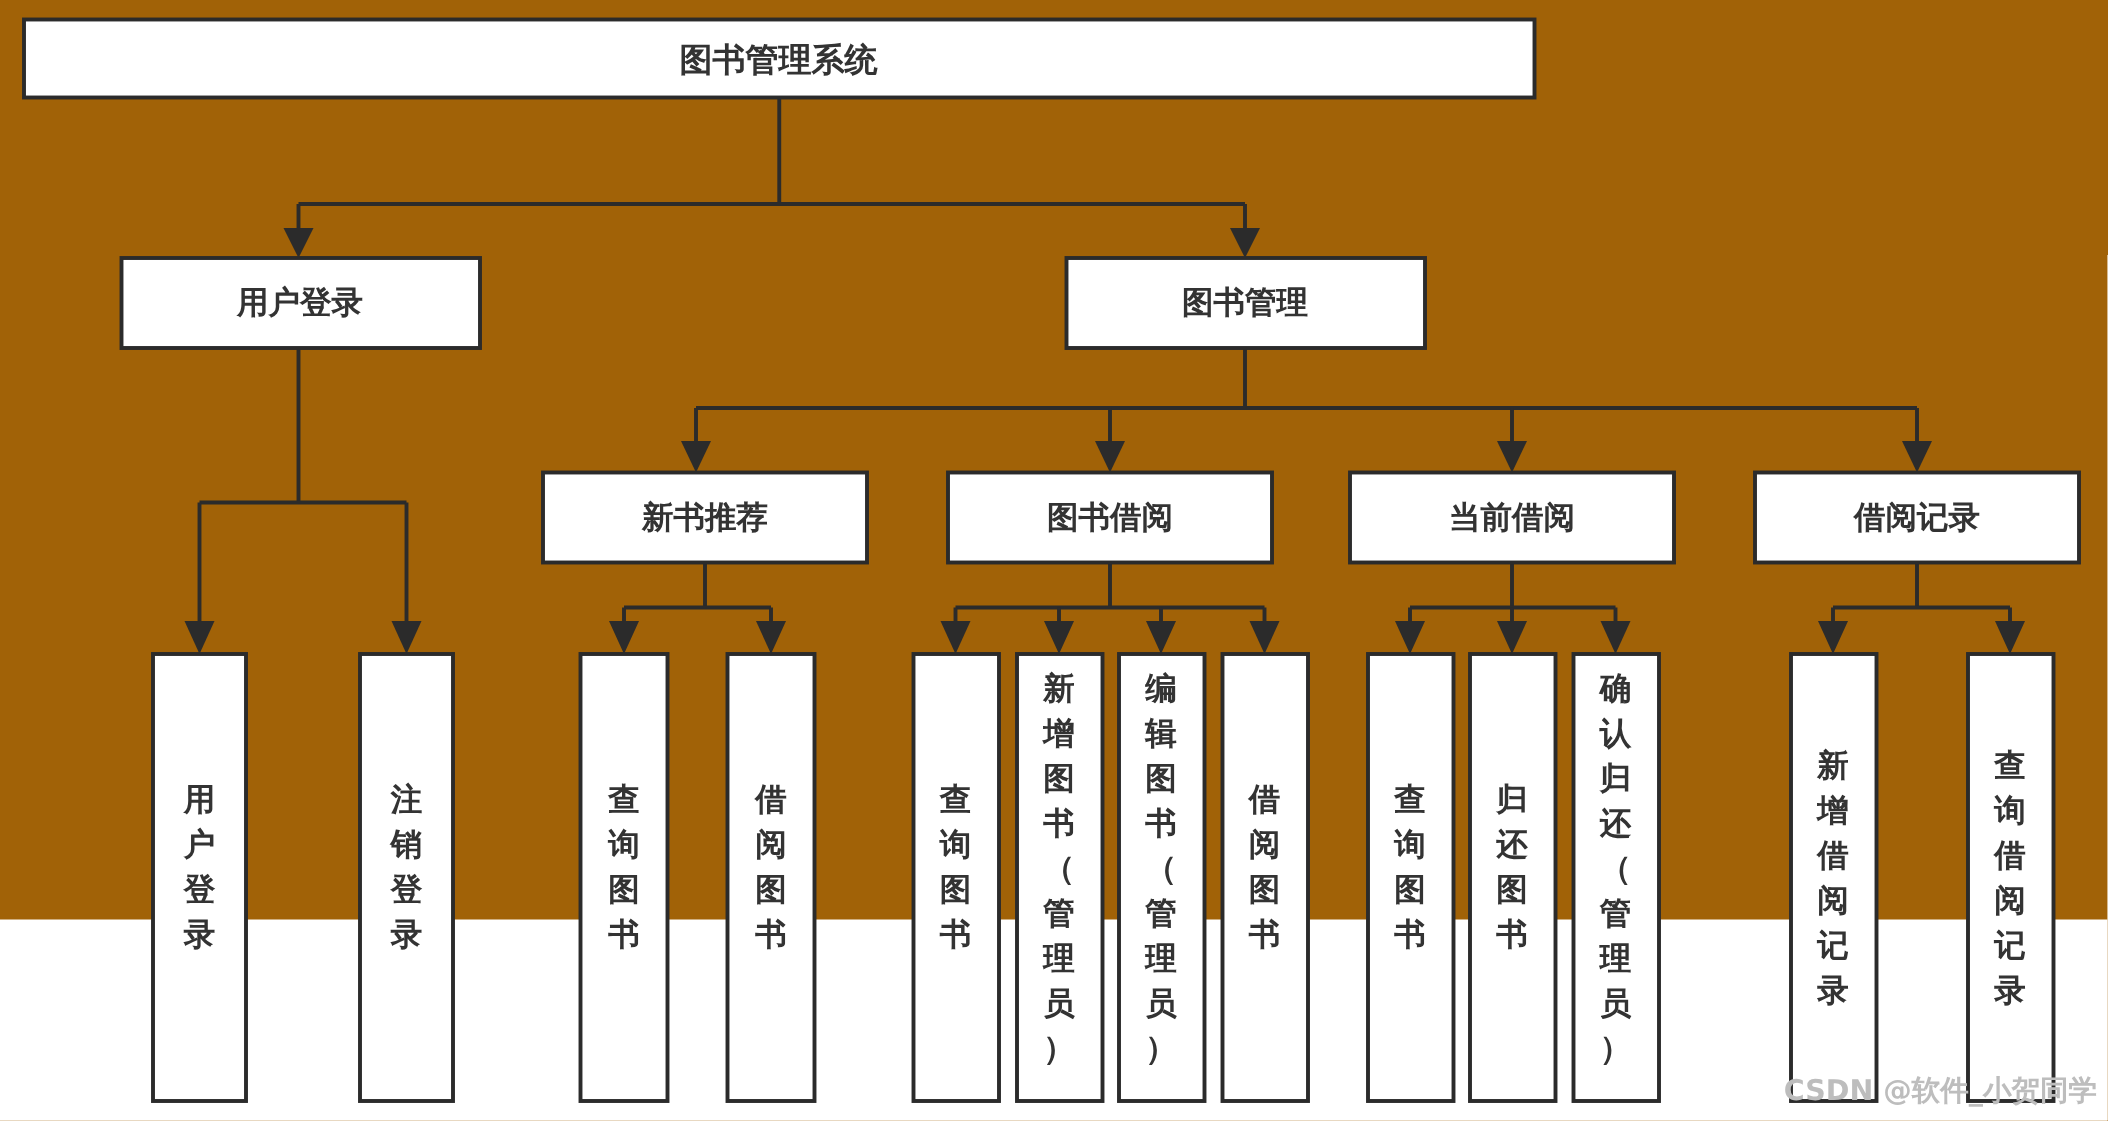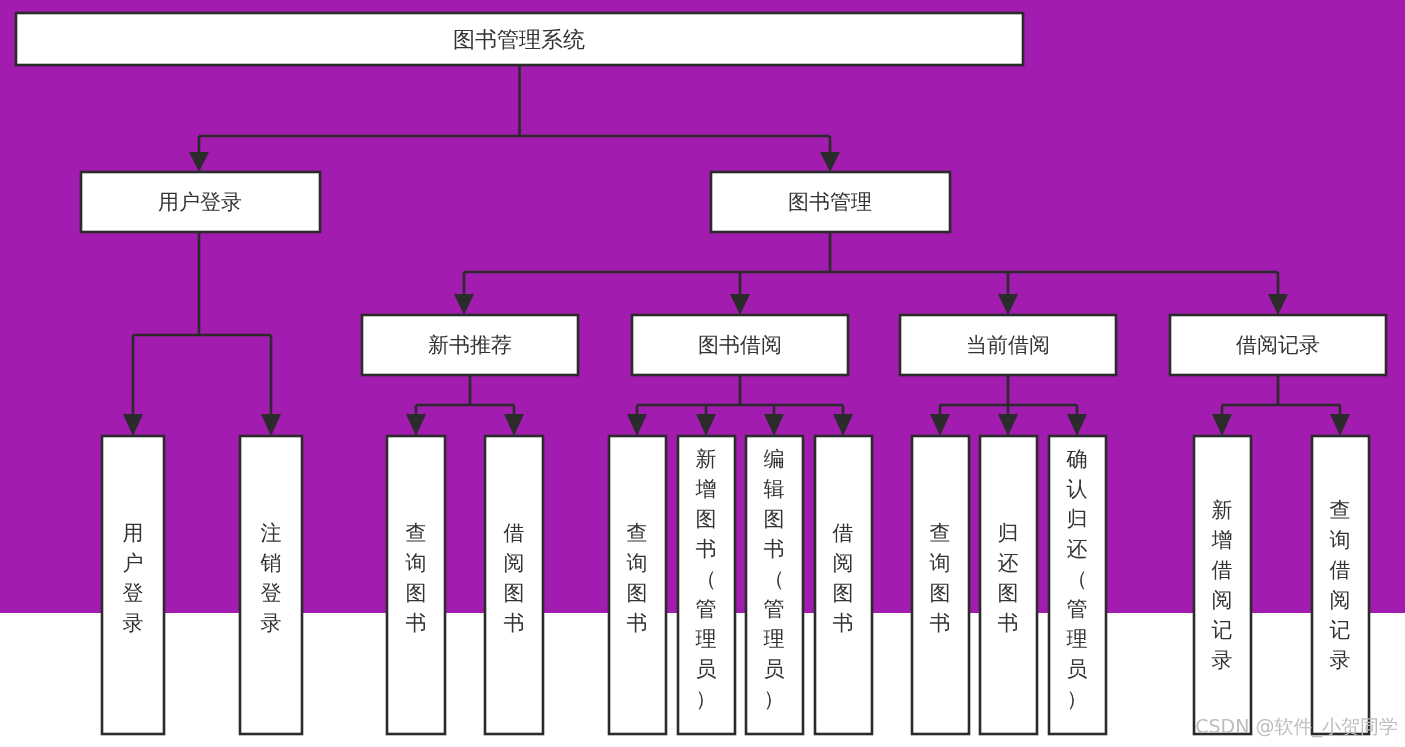--- a/index.html
+++ b/index.html
@@ -11,21 +11,22 @@
   body {
     width: 1405px;
     height: 747px;
     overflow: hidden;
     font-family: "DejaVu Sans", "Liberation Sans", sans-serif;
   }
   #diagram-root {
     position: relative;
     width: 1405px;
     height: 613px;
-    background: #a21caf;
+    background: #a16207;
+    font-weight: bold;
   }
   svg.diagram-canvas {
     position: absolute;
     left: 0;
     top: 0;
     width: 1405px;
     height: 747px;
     display: block;
   }
   .node-box {

